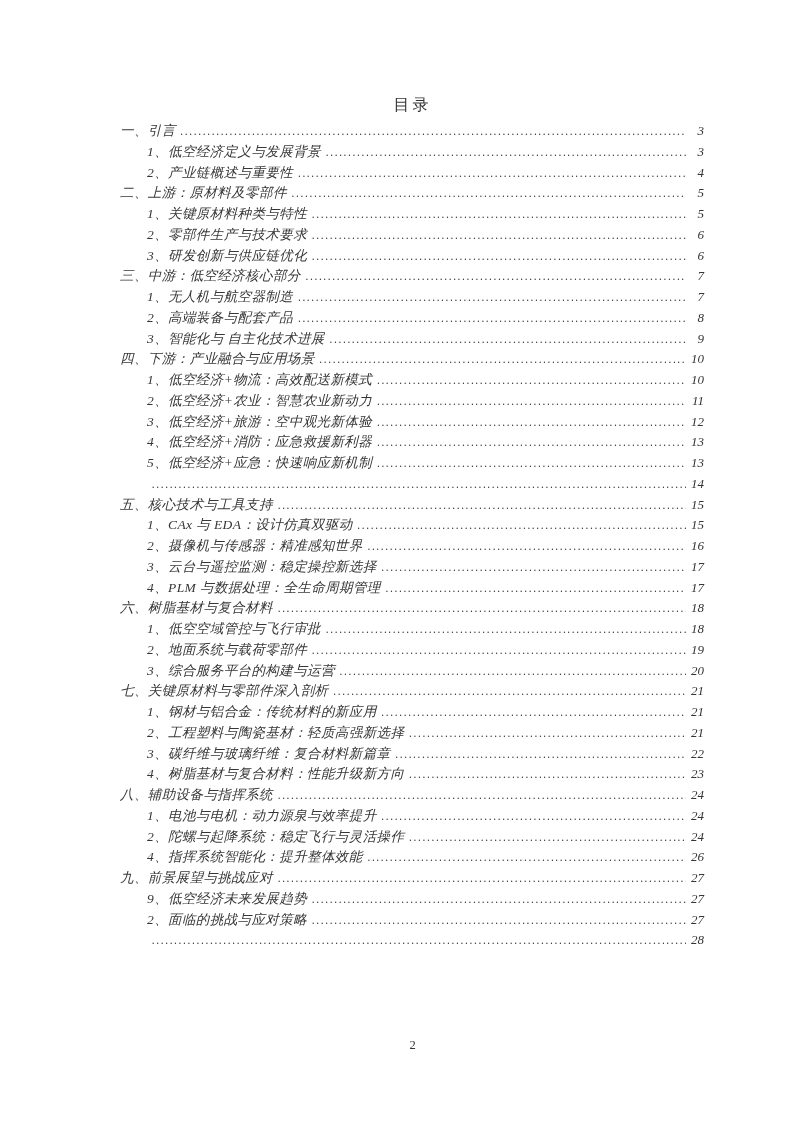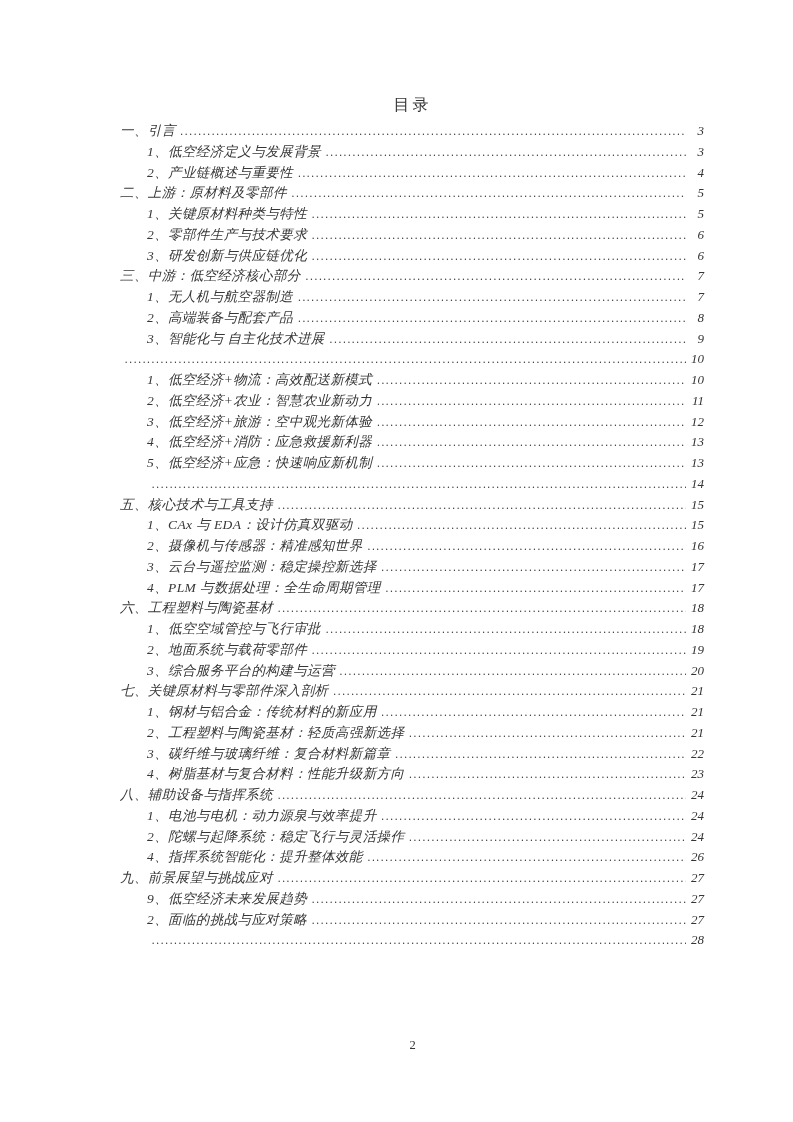--- a/index.html
+++ b/index.html
@@ -137,20 +137,21 @@
     <span class="toc-label">2、高端装备与配套产品</span>
     <span class="toc-leader"></span>
     <span class="toc-pagenum">8</span>
   </div>
       <div class="toc-row lvl2">
     <span class="toc-label">3、智能化与 自主化技术进展</span>
     <span class="toc-leader"></span>
     <span class="toc-pagenum">9</span>
   </div>
       <div class="toc-row lvl1">
+    <span class="toc-label">四、下游：产业融合与应用场景</span>
     <span class="toc-leader"></span>
     <span class="toc-pagenum">10</span>
   </div>
       <div class="toc-row lvl2">
     <span class="toc-label">1、低空经济+物流：高效配送新模式</span>
     <span class="toc-leader"></span>
     <span class="toc-pagenum">10</span>
   </div>
       <div class="toc-row lvl2">
     <span class="toc-label">2、低空经济+农业：智慧农业新动力</span>
@@ -195,21 +196,21 @@
     <span class="toc-label">3、云台与遥控监测：稳定操控新选择</span>
     <span class="toc-leader"></span>
     <span class="toc-pagenum">17</span>
   </div>
       <div class="toc-row lvl2">
     <span class="toc-label">4、PLM 与数据处理：全生命周期管理</span>
     <span class="toc-leader"></span>
     <span class="toc-pagenum">17</span>
   </div>
       <div class="toc-row lvl1">
-    <span class="toc-label">六、工程塑料与陶瓷基材</span>
+    <span class="toc-label">六、树脂基材与复合材料</span>
     <span class="toc-leader"></span>
     <span class="toc-pagenum">18</span>
   </div>
       <div class="toc-row lvl2">
     <span class="toc-label">1、低空空域管控与飞行审批</span>
     <span class="toc-leader"></span>
     <span class="toc-pagenum">18</span>
   </div>
       <div class="toc-row lvl2">
     <span class="toc-label">2、地面系统与载荷零部件</span>

